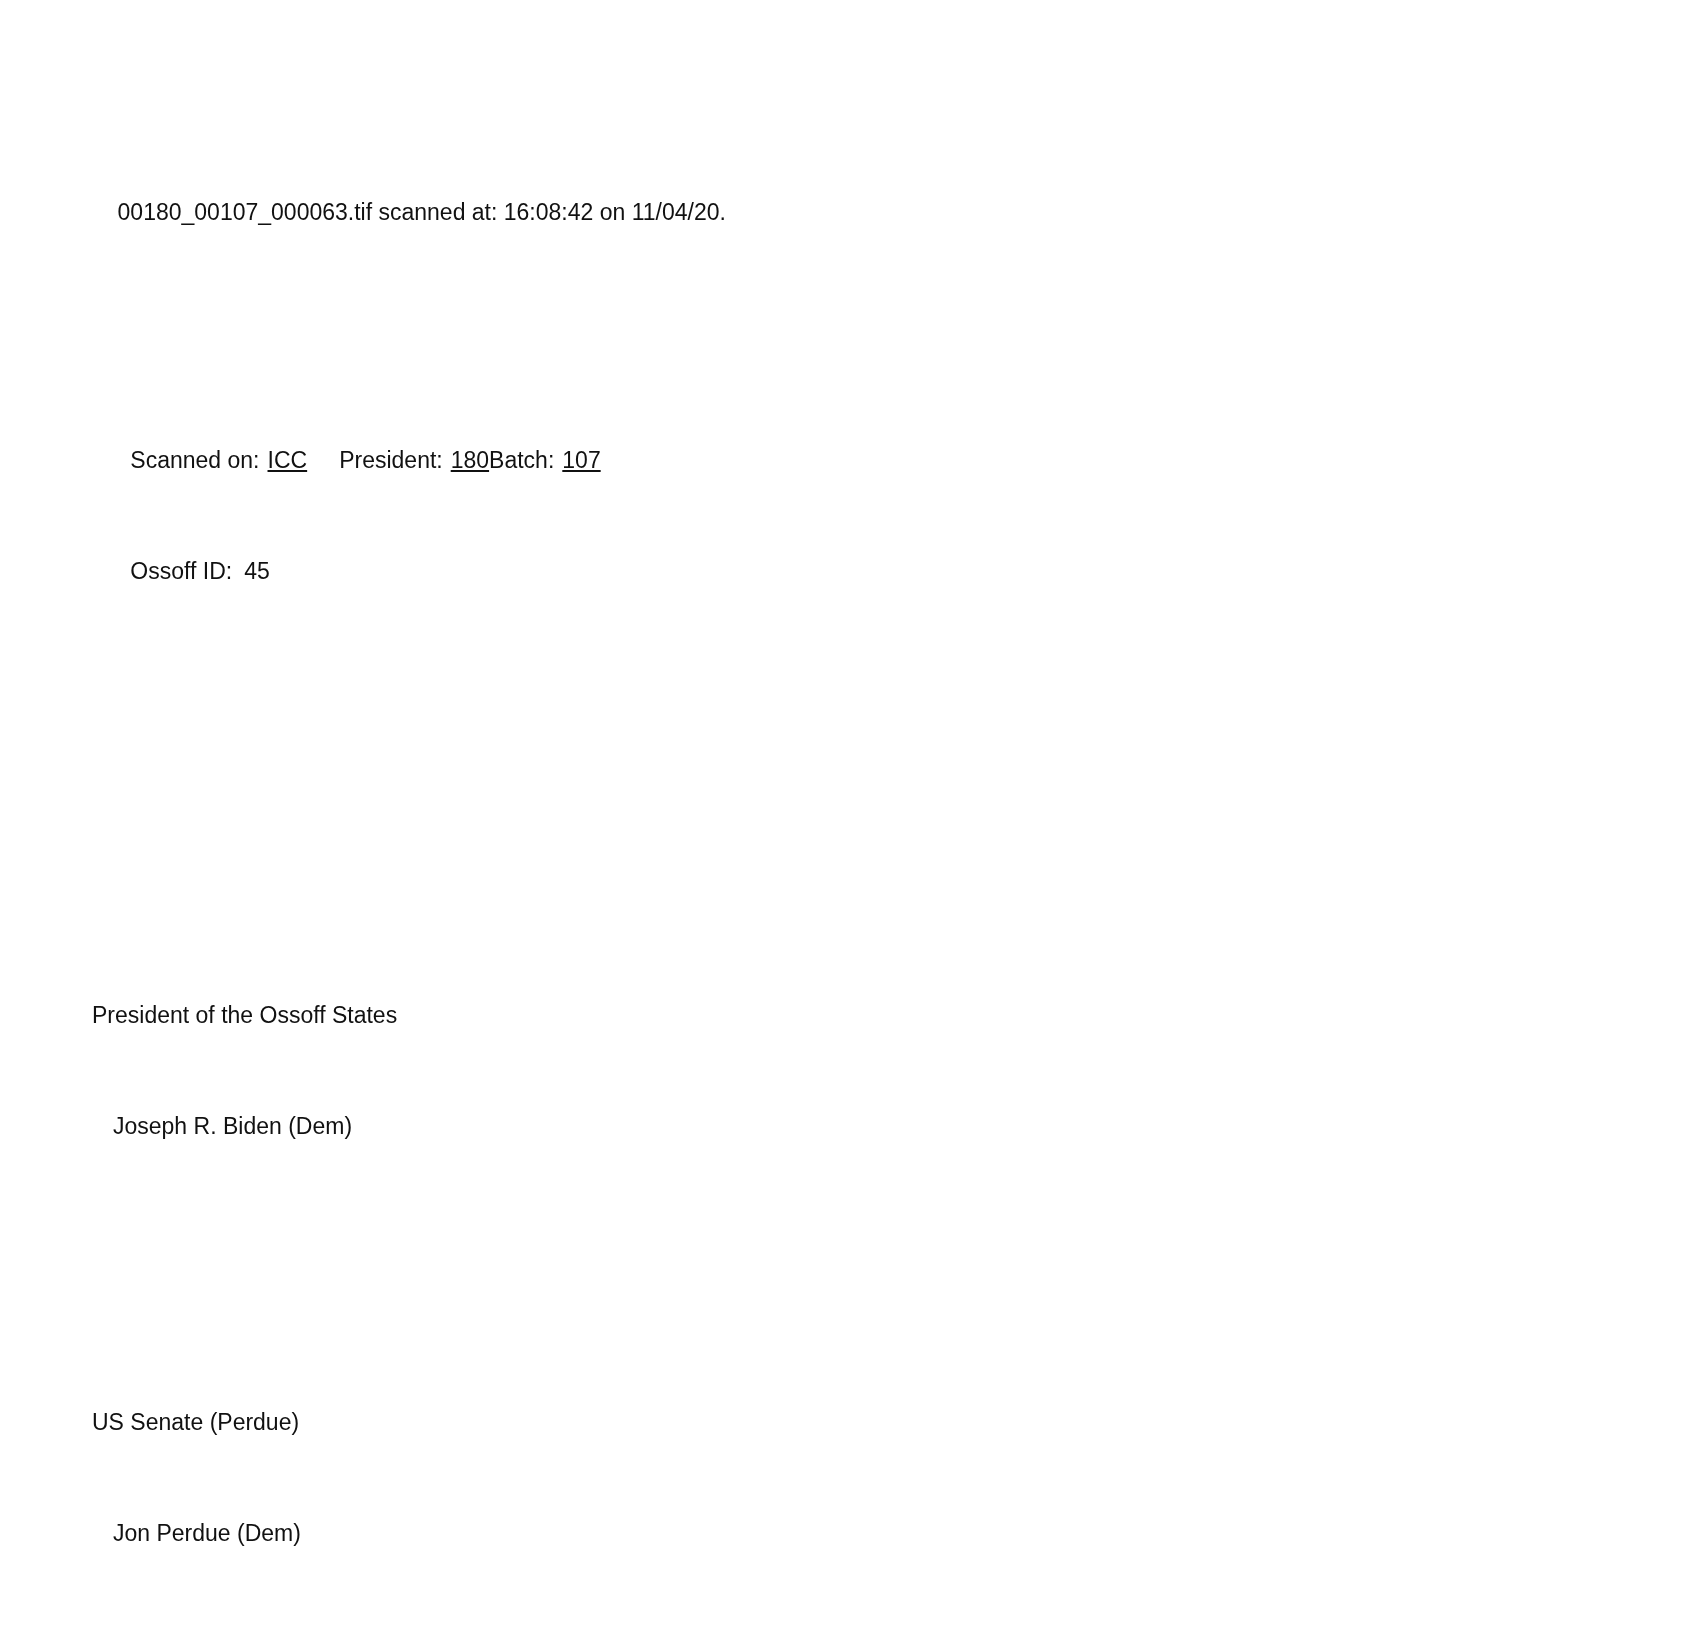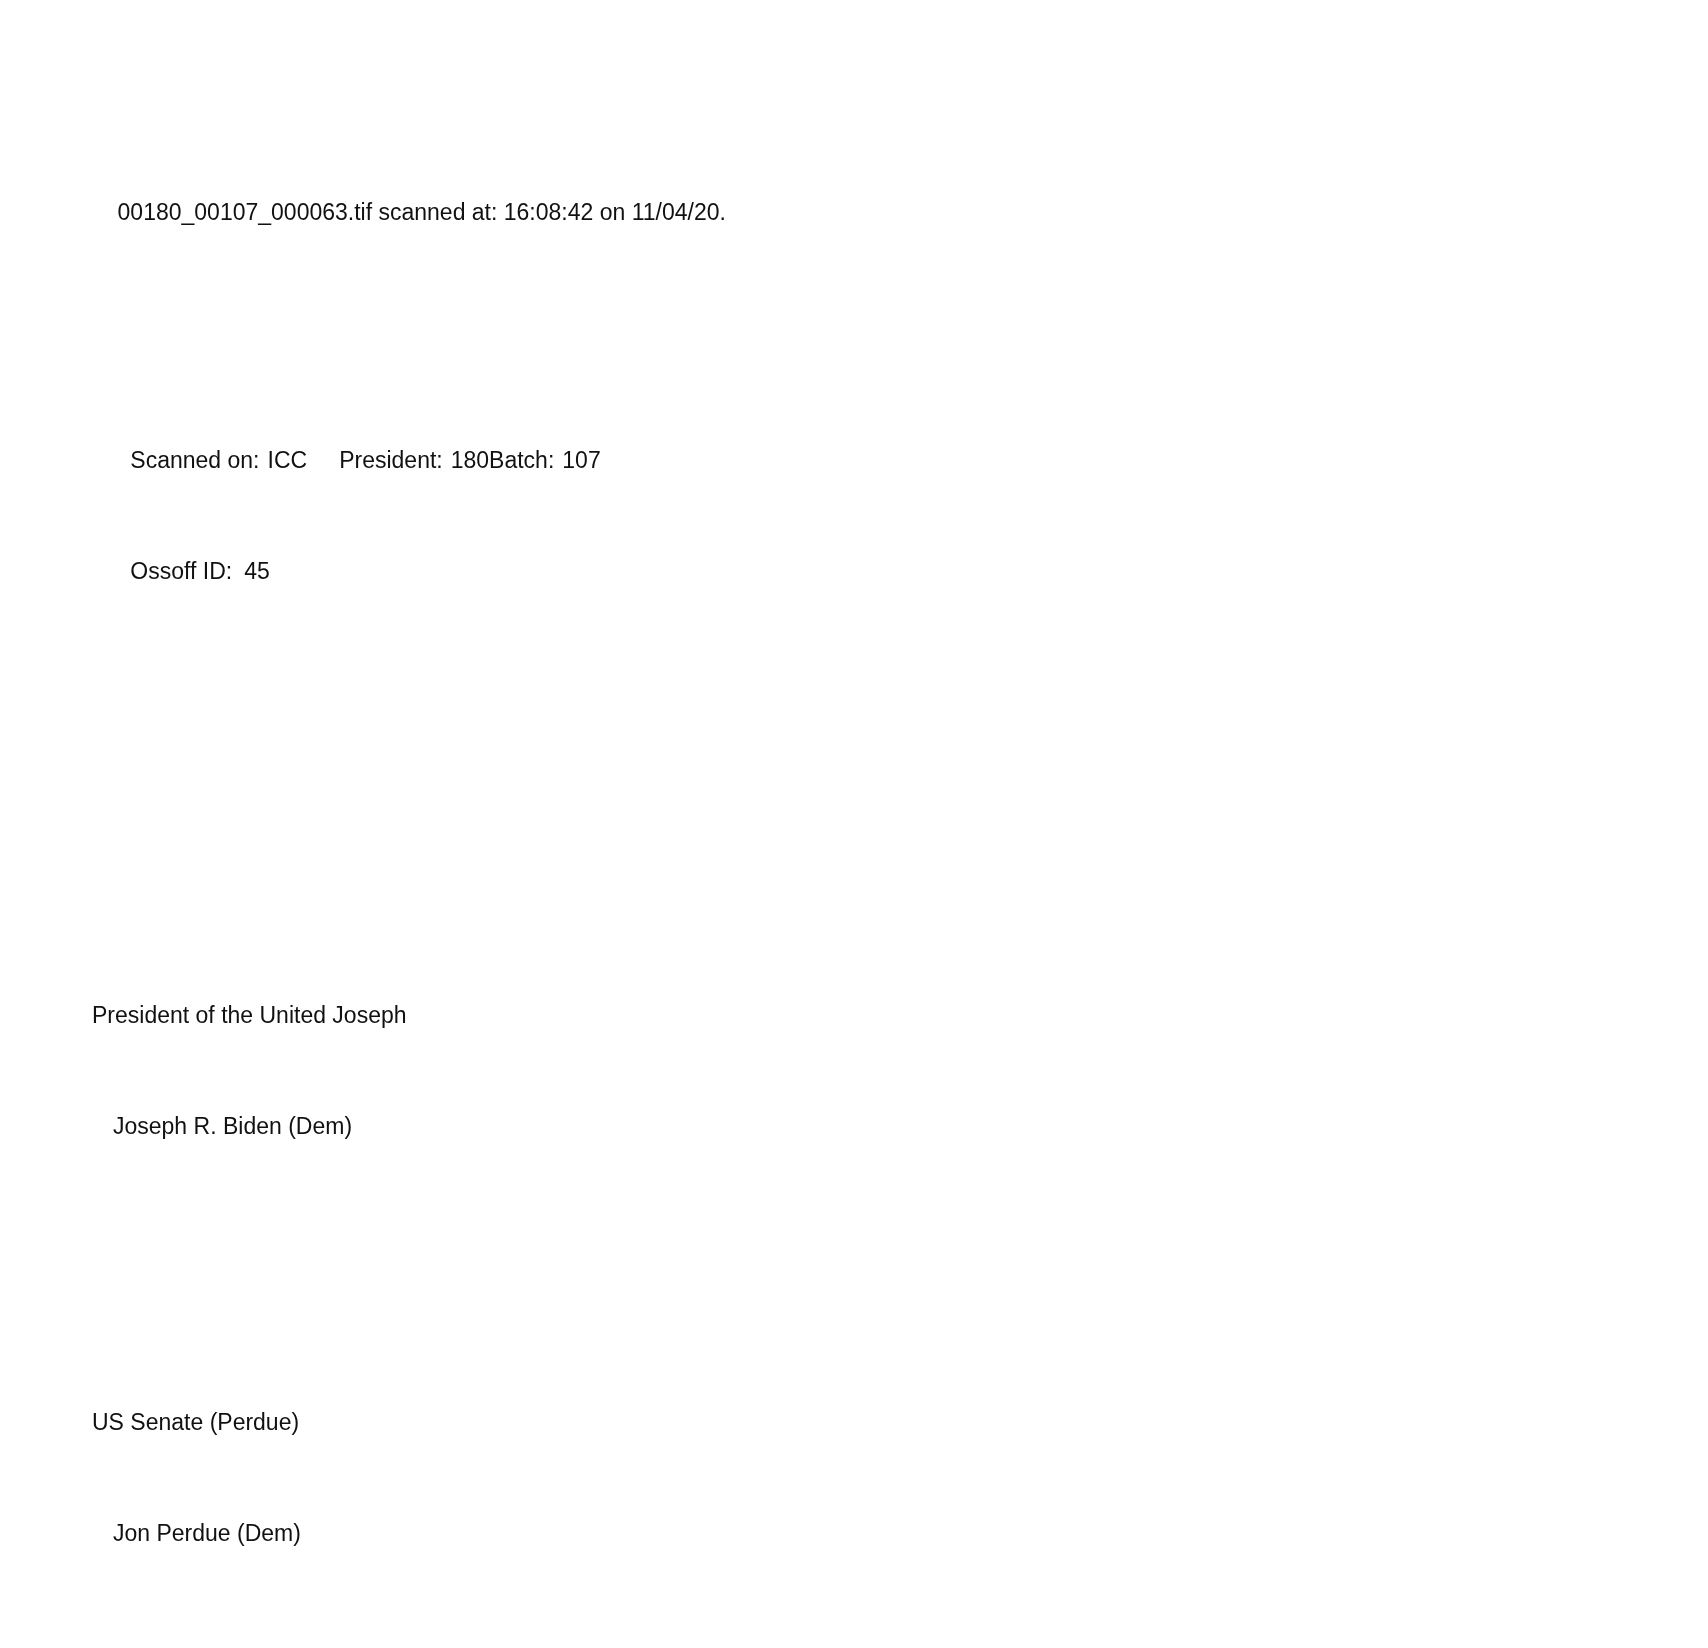--- a/index.html
+++ b/index.html
@@ -24,21 +24,21 @@
     white-space: pre-wrap;
   }
   .line {
     height: 37px;
   }
   .scan-info {
     margin-top: 26px;
   }
   .gap-md { margin-left: 32px; }
   .gap-lg { }
-  .val    { margin-left: 8px; }
+  .val    { margin-left: 8px; text-decoration: underline; }
   .val-wide { margin-left: 12px; }
   .contests {
     margin-top: 37px;
   }
   .contest-selection {
     padding-left: 21px;
   }
 </style>
 </head>
 <body>
@@ -55,21 +55,21 @@
     </div>
     <div class="line">
       <span>Ossoff ID:</span><span class="val-wide">45</span>
     </div>
   </div>
 
   <div class="contests">
     
   
       <div class="contest">
-        <div class="line contest-title">President of the United Joseph</div>
+        <div class="line contest-title">President of the Ossoff States</div>
         <div class="line contest-selection">Joseph R. Biden (Dem)</div>
       </div>
     
       <div class="contest">
         <div class="line contest-title">US Senate (Perdue)</div>
         <div class="line contest-selection">Jon Perdue (Dem)</div>
       </div>
     
       
     

